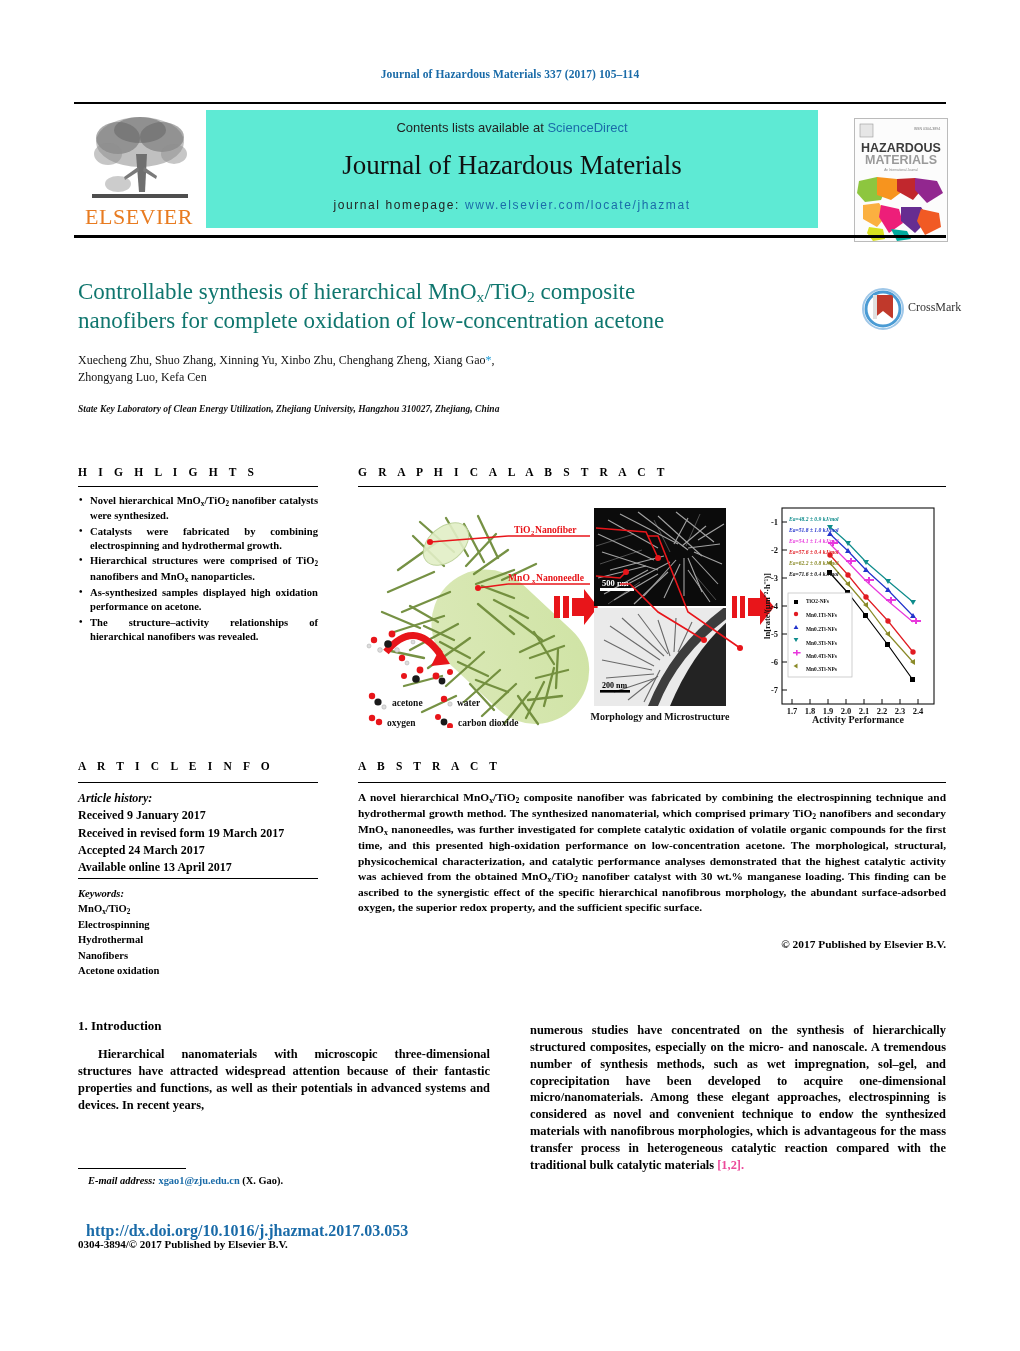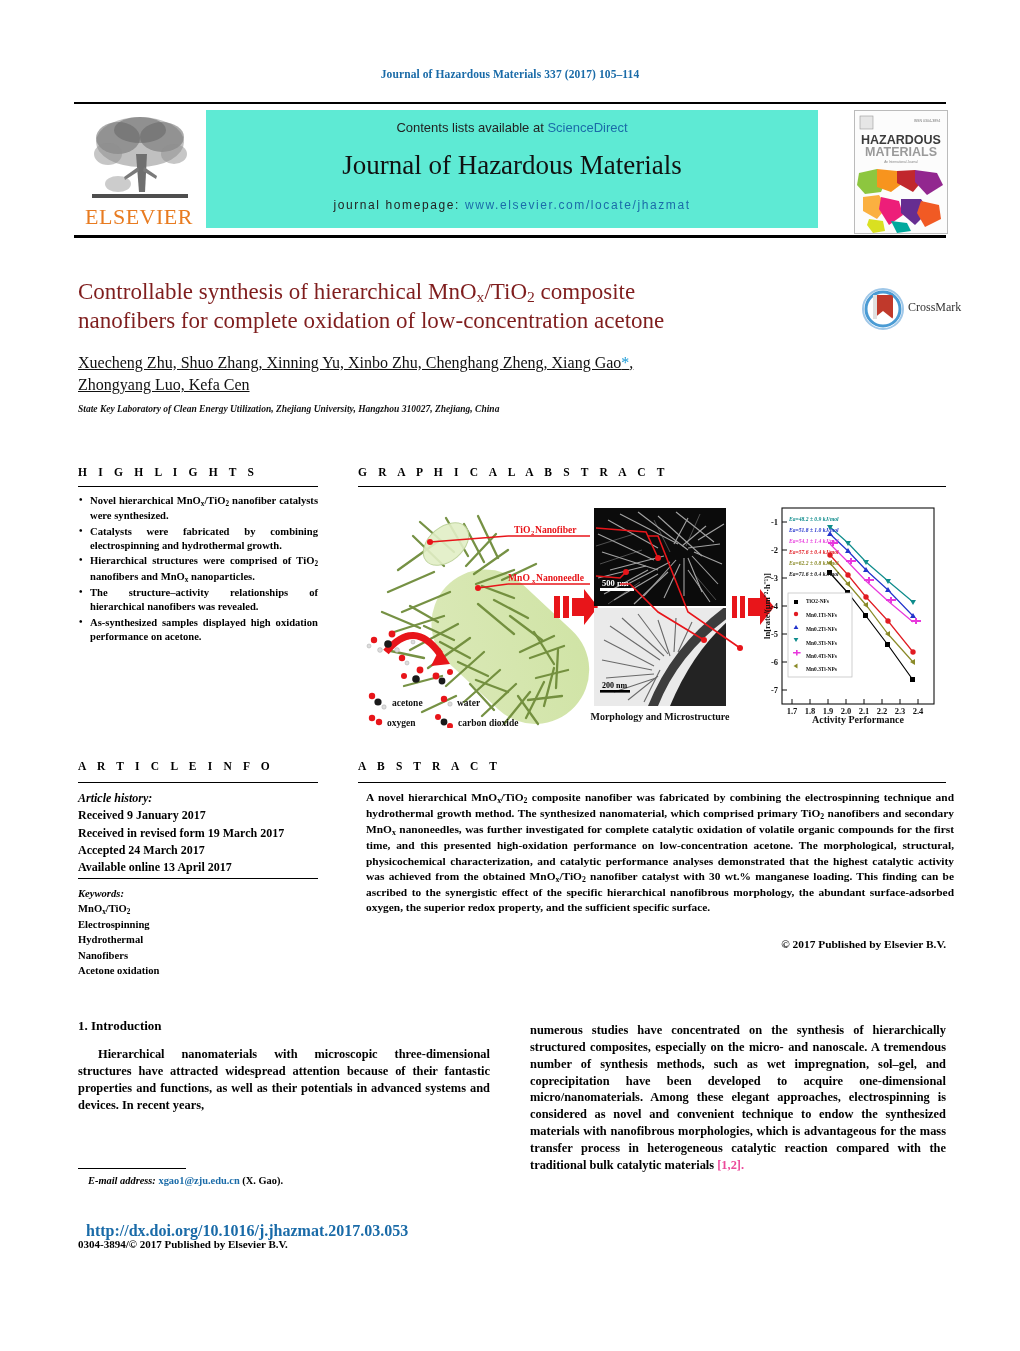--- a/index.html
+++ b/index.html
@@ -23,27 +23,27 @@
   .mast-center{position:absolute;left:132px;top:8px;width:612px;height:118px;background:#5eead4;}
   .contents-line{position:absolute;left:0;top:10px;width:612px;text-align:center;font-size:13px;
        font-family:"Liberation Sans",sans-serif;color:#222;}
   .sd-link{color:#1a6ba8;}
   .journal-name{position:absolute;left:0;top:40px;width:612px;text-align:center;font-size:27px;
        font-family:"Liberation Serif",serif;color:#111;}
   .homepage-line{position:absolute;left:0;top:88px;width:612px;text-align:center;font-size:12px;
        font-family:"Liberation Sans",sans-serif;letter-spacing:1.6px;color:#222;}
   .homepage-line .u{color:#1a6ba8;}
 
-  .cover-thumb{position:absolute;left:780px;top:8px;width:92px;height:122px;border:1px solid #bbb;background:#a21caf;overflow:hidden;}
+  .cover-thumb{position:absolute;left:780px;top:16px;width:92px;height:122px;border:1px solid #bbb;background:#a21caf;overflow:hidden;}
 
   
   .title{position:absolute;left:78px;top:278px;width:700px;font-size:23px;line-height:1.26;
-         font-family:"Liberation Serif",serif;color:#7f1d1d;}
-  .authors{position:absolute;left:78px;top:352px;width:700px;font-size:16px;line-height:1.38;
-           font-family:"Liberation Serif",serif;color:#111;text-decoration:underline;}
+         font-family:"Liberation Serif",serif;color:#0f766e;}
+  .authors{position:absolute;left:78px;top:352px;width:700px;font-size:12px;line-height:1.38;
+           font-family:"Liberation Serif",serif;color:#111;}
   .star{color:#1a9ad6;}
   .affil{position:absolute;left:78px;top:404px;width:700px;font-size:9.5px;font-style:italic;font-weight:700;
          font-family:"Liberation Serif",serif;color:#111;}
   .crossmark{position:absolute;left:862px;top:288px;width:96px;height:42px;}
   .cm-badge{position:absolute;left:0;top:0;width:42px;height:42px;}
   .cm-text{position:absolute;left:46px;top:12px;font-size:12px;font-family:"Liberation Serif",serif;color:#333;}
 
   
   .sechead{font-family:"Liberation Serif",serif;font-weight:700;font-size:11.5px;letter-spacing:4.2px;color:#000;}
   .hrule{height:1px;background:#000;}
@@ -68,21 +68,21 @@
            font-weight:700;font-family:"Liberation Serif",serif;}
   .ai-hist .it{font-style:italic;}
   #ai-rule2{position:absolute;left:78px;top:878px;width:240px;}
   .ai-kw{position:absolute;left:78px;top:886px;width:240px;font-size:10.6px;line-height:1.44;
          font-weight:700;font-family:"Liberation Serif",serif;}
 
   
   #ab-head{position:absolute;left:358px;top:760px;}
   #ab-rule{position:absolute;left:358px;top:782px;width:588px;}
   .ab-body{position:absolute;left:358px;top:790px;width:588px;font-size:11.4px;line-height:1.34;
-           font-weight:700;font-family:"Liberation Serif",serif;text-align:justify;margin-left:8px;}
+           font-weight:700;font-family:"Liberation Serif",serif;text-align:justify;}
   .ab-copy{position:absolute;left:358px;top:938px;width:588px;text-align:right;font-size:11.4px;
            font-weight:700;font-family:"Liberation Serif",serif;}
 
   
   .sec-title{position:absolute;left:78px;top:1018px;font-size:13px;font-weight:700;font-family:"Liberation Serif",serif;}
   .body-col-l{position:absolute;left:78px;top:1046px;width:412px;font-size:12.4px;line-height:1.36;
               font-weight:700;font-family:"Liberation Serif",serif;text-align:justify;text-indent:20px;}
   .body-col-r{position:absolute;left:530px;top:1022px;width:416px;font-size:12.4px;line-height:1.36;
               font-weight:700;font-family:"Liberation Serif",serif;text-align:justify;}
   .ref{color:#ec4899;}
@@ -187,22 +187,22 @@
     </svg>
     <div class="cm-text">CrossMark</div>
   </div>
 
   <div class="sechead" id="highlights-head">H I G H L I G H T S</div>
   <div class="hrule" id="highlights-rule"></div>
   <div class="hl-list">
     <div class="hl-item">Novel hierarchical MnO<sub>x</sub>/TiO<sub>2</sub> nanofiber catalysts were synthesized.</div>
     <div class="hl-item">Catalysts were fabricated by combining electrospinning and hydrothermal growth.</div>
     <div class="hl-item">Hierarchical structures were comprised of TiO<sub>2</sub> nanofibers and MnO<sub>x</sub> nanoparticles.</div>
+    <div class="hl-item">As-synthesized samples displayed high oxidation performance on acetone.</div>
     <div class="hl-item">The structure–activity relationships of hierarchical nanofibers was revealed.</div>
-    <div class="hl-item">As-synthesized samples displayed high oxidation performance on acetone.</div>
   </div>
 
   <div class="sechead" id="ga-head">G R A P H I C A L   A B S T R A C T</div>
   <div class="hrule" id="ga-rule"></div>
 
   <div class="ga-fig">
     <svg viewBox="0 0 588 228" width="588" height="228">
       <defs>
         <clipPath id="semclip">
             <rect x="236" y="8" width="132" height="98"></rect>

